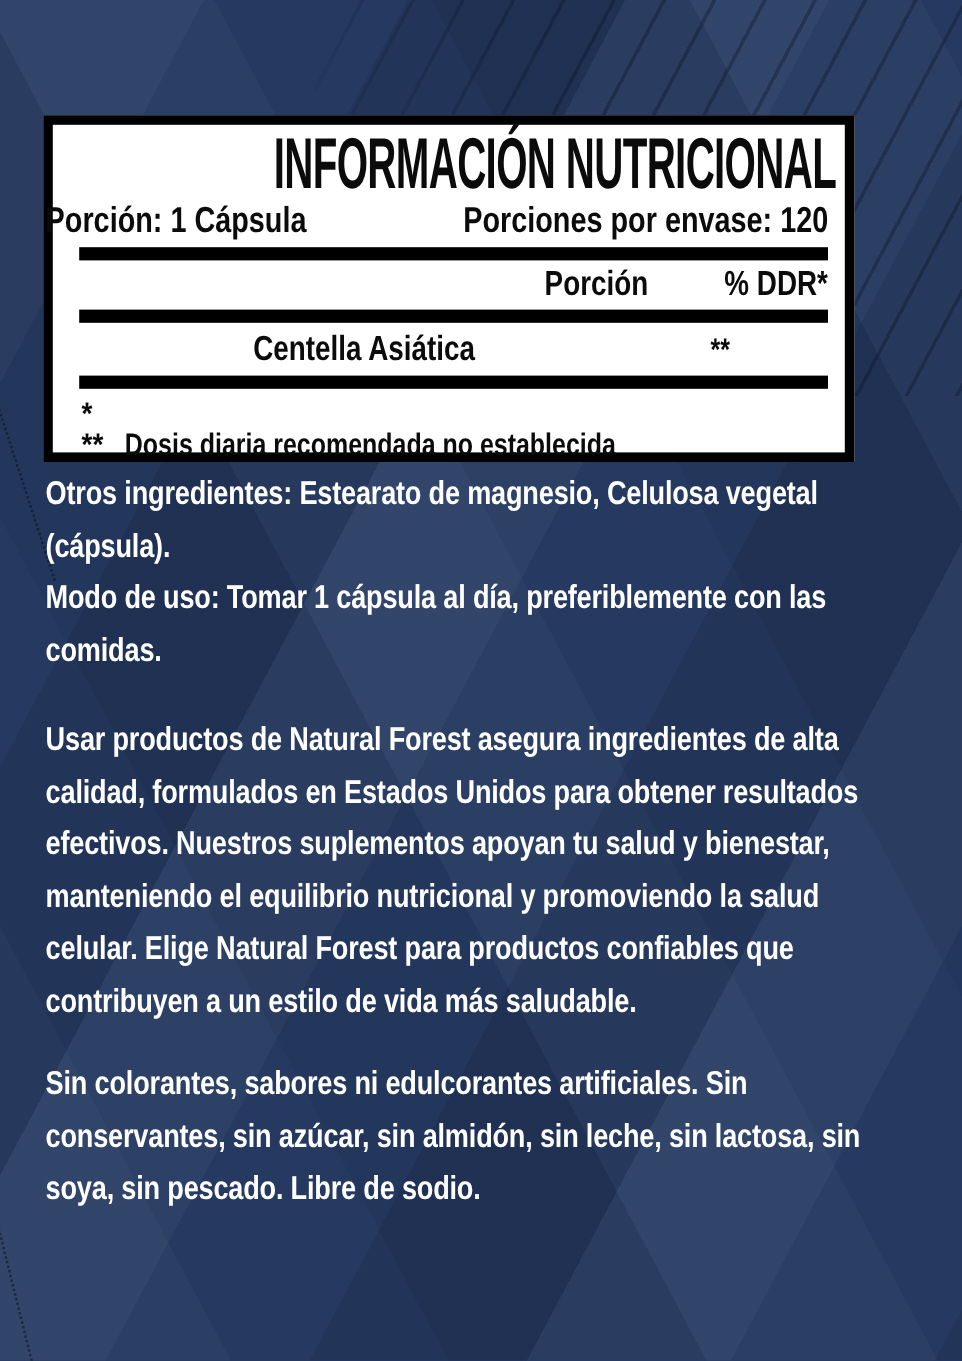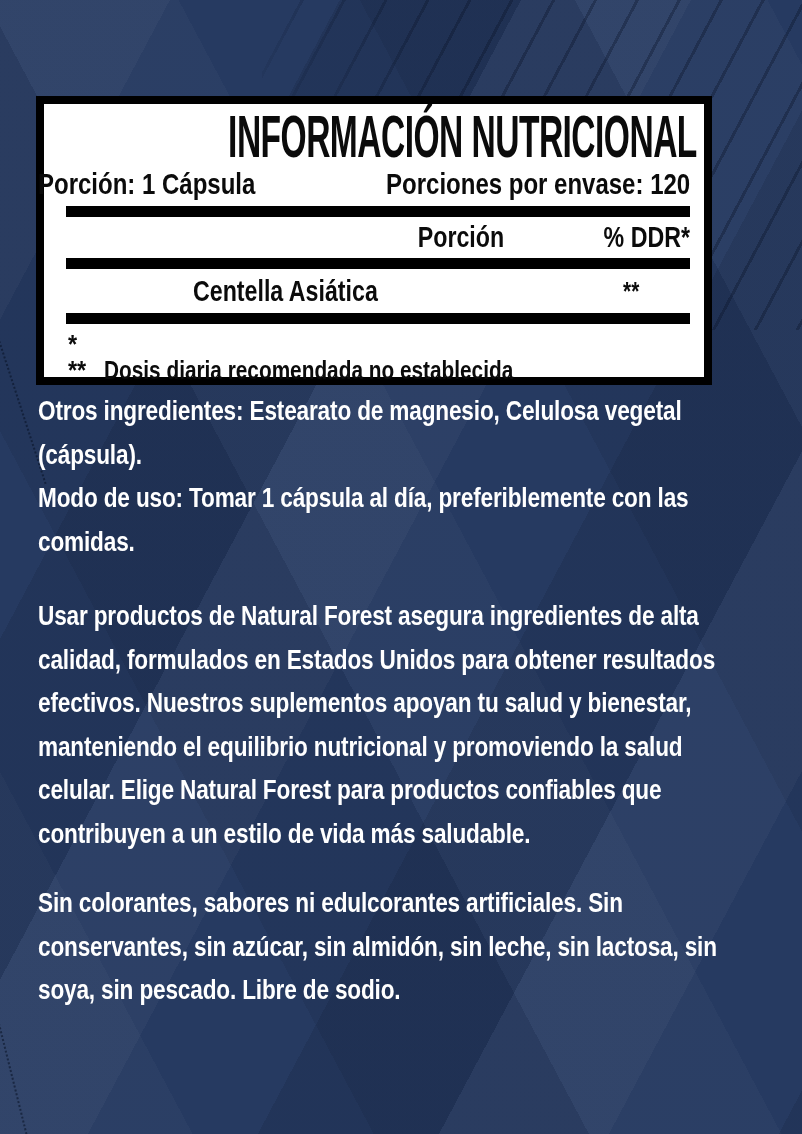--- a/index.html
+++ b/index.html
@@ -58,24 +58,24 @@
   }
   .panel-title .cnd-c { transform:scaleX(0.56); }
   .serving-row {
     display:flex; justify-content:flex-end; align-items:center;
     margin-top:1px; height:34px;
     padding:0 14px 0 22px;
     font-size:30px; font-weight:bold;
   }
   .thick-rule { height:11px; background:#000; margin:0 14px 0 22px; }
   .thick-rule.r1 { margin-top:5px; }
-  .cols { display:flex; align-items:center; padding:0 14px 0 22px;gap:36px; }
+  .cols { display:flex; align-items:center; padding:0 14px 0 22px; }
   .col-name { flex:1 1 auto; text-align:center; }
   .col-amt  { flex:0 0 170px; text-align:center; }
-  .col-ddr  { flex:0 0 102px; text-align:center; }
+  .col-ddr  { flex:0 0 102px; text-align:left; }
   .header-row { height:41px; font-size:29px; font-weight:bold; }
   .ingredient-row { height:44px; font-size:29px; font-weight:bold; }
   .ingredient-row .col-ddr { padding-right:20px; font-size:26px; }
   .footnotes { margin-top:7px; padding:0 14px 0 24px; font-size:26px; font-weight:bold; }
   .footnote-line { display:flex; line-height:26px; }
   .fn-sym { flex:0 0 36px; }
   .fn-sym .cnd-l { transform:scaleX(0.9); }
 
   
   .body-copy {

